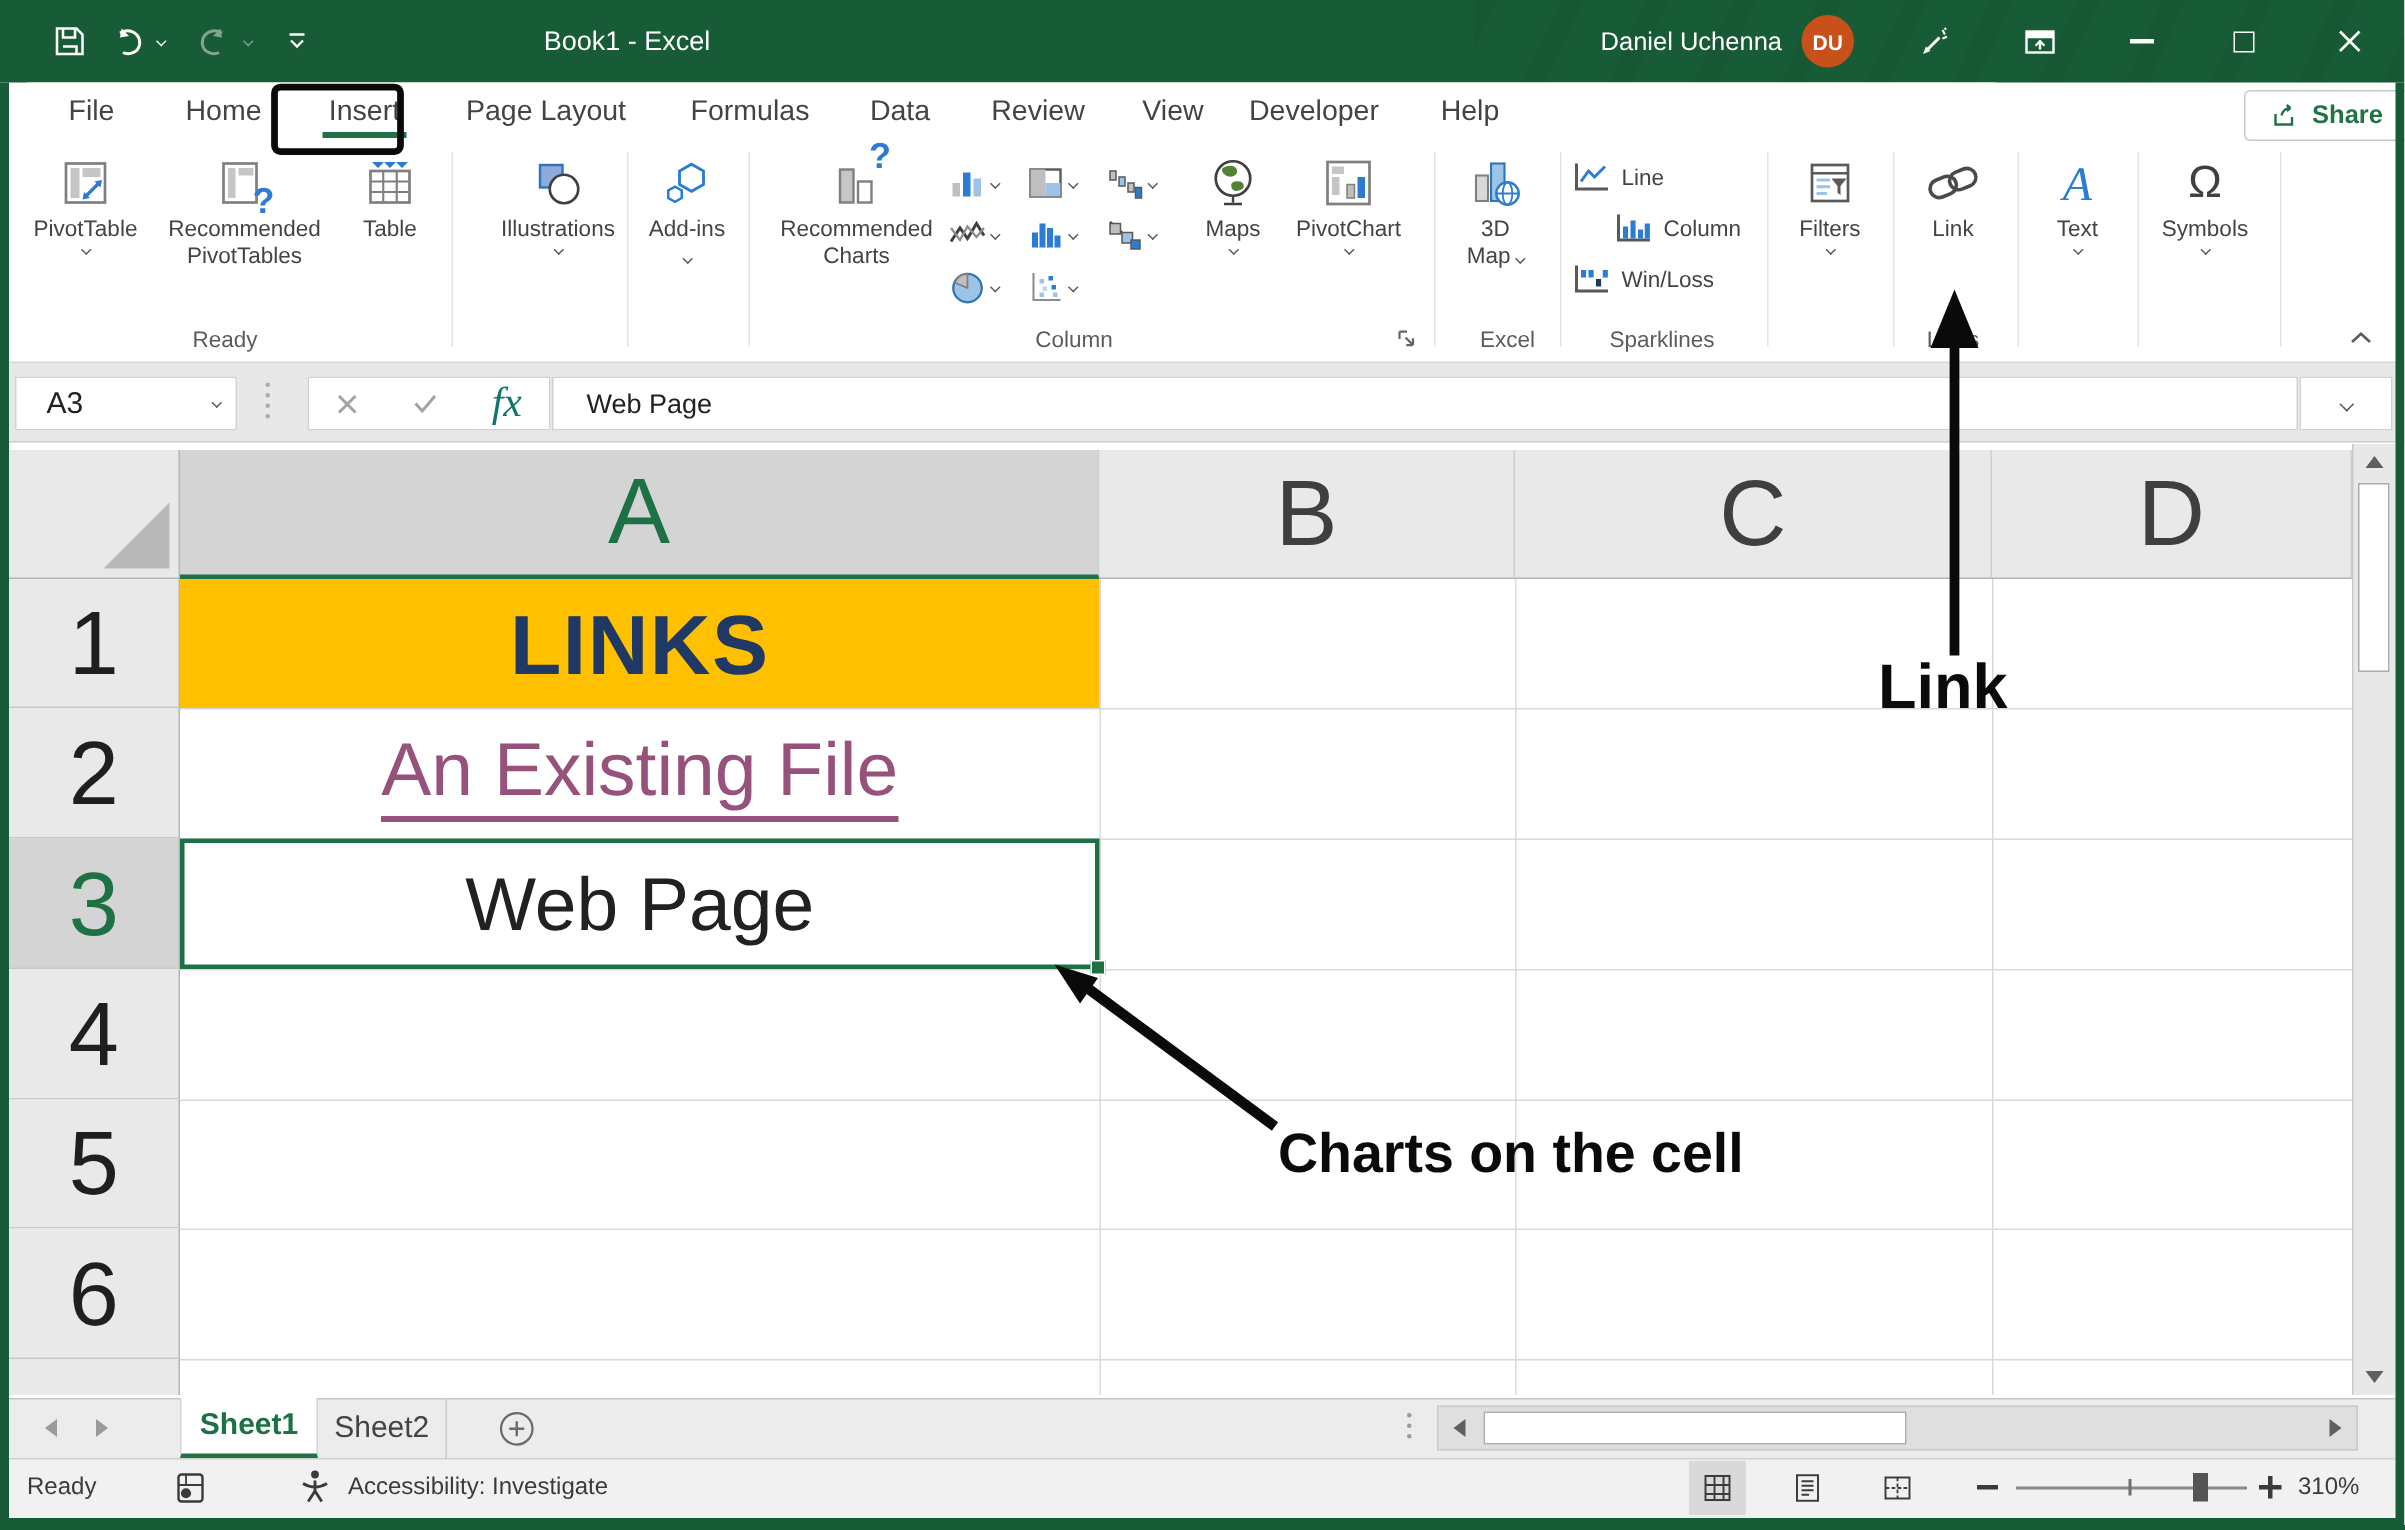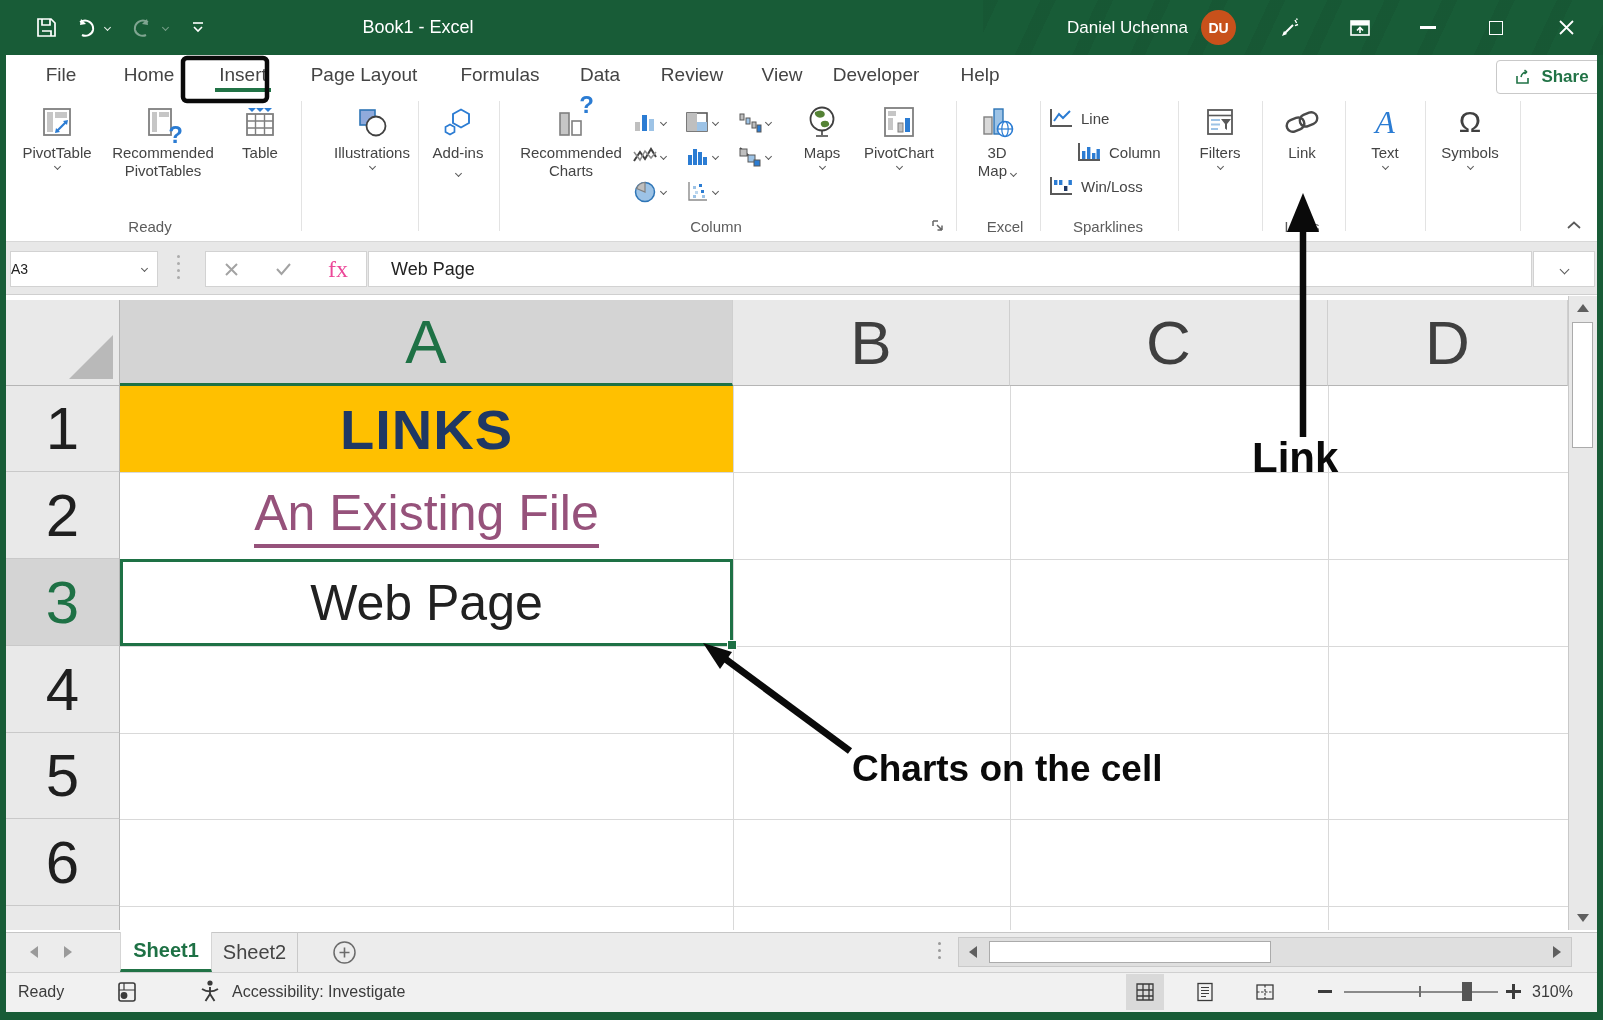--- a/index.html
+++ b/index.html
@@ -413,41 +413,41 @@
   </div>
   <div class="abs" style="left:1566px;top:126px">
     <svg width="16" height="9" viewBox="0 0 16 9">
         <path d="M2 7 L8 1.5 L14 7" stroke="#5A5A5A" stroke-width="1.7" fill="none"></path>
       </svg>
   </div>
 </div>
 
 <div class="abs fbar">
   <div class="wbox" style="left:10px;top:9px;width:148px;height:36px;display:flex;align-items:center">
-    <span style="margin-left:0;font-size:14px;color:#222">A3</span>
+    <span style="margin-left:20px;font-size:20px;color:#222">A3</span>
     <span class="cv s" style="position:absolute;right:10px;top:14px"></span>
   </div>
   <div class="abs" style="left:177px;top:13px;display:flex;flex-direction:column;gap:4px">
     <i style="width:3px;height:3px;border-radius:50%;background:#ACACAC"></i>
       <i style="width:3px;height:3px;border-radius:50%;background:#ACACAC"></i>
       <i style="width:3px;height:3px;border-radius:50%;background:#ACACAC"></i>
       <i style="width:3px;height:3px;border-radius:50%;background:#ACACAC"></i>
   </div>
   <div class="wbox" style="left:205px;top:9px;width:162px;height:36px;display:flex;align-items:center;justify-content:space-around">
     <span>
         <svg width="15" height="15" viewBox="0 0 15 15">
           <path d="M2 2 L13 13 M13 2 L2 13" stroke="#A3A3A3" stroke-width="2"></path>
         </svg>
       </span>
     <span>
         <svg width="17" height="14" viewBox="0 0 17 14">
           <path d="M2 7 L6.5 12 L15 2" fill="none" stroke="#A3A3A3" stroke-width="2"></path>
         </svg>
       </span>
-    <span style="font-family:'Liberation Serif',serif;font-size:24px;color:#ec4899">fx</span>
+    <span style="font-family:'Liberation Serif',serif;font-style:italic;font-size:28px;color:#0f766e">fx</span>
   </div>
   <div class="wbox" style="left:368px;top:9px;width:1164px;height:36px;display:flex;align-items:center">
     <span style="margin-left:22px;font-size:18px;color:#222">Web Page</span>
   </div>
   <div class="wbox" style="left:1533px;top:9px;width:62px;height:36px;display:flex;align-items:center;justify-content:center">
     <span class="cv"></span>
   </div>
 </div>
 
 <div class="abs" style="left:6px;top:300px;width:114px;height:86px;background:#E9E9E9;border-right:1px solid #B5B5B5;border-bottom:1px solid #B5B5B5">

